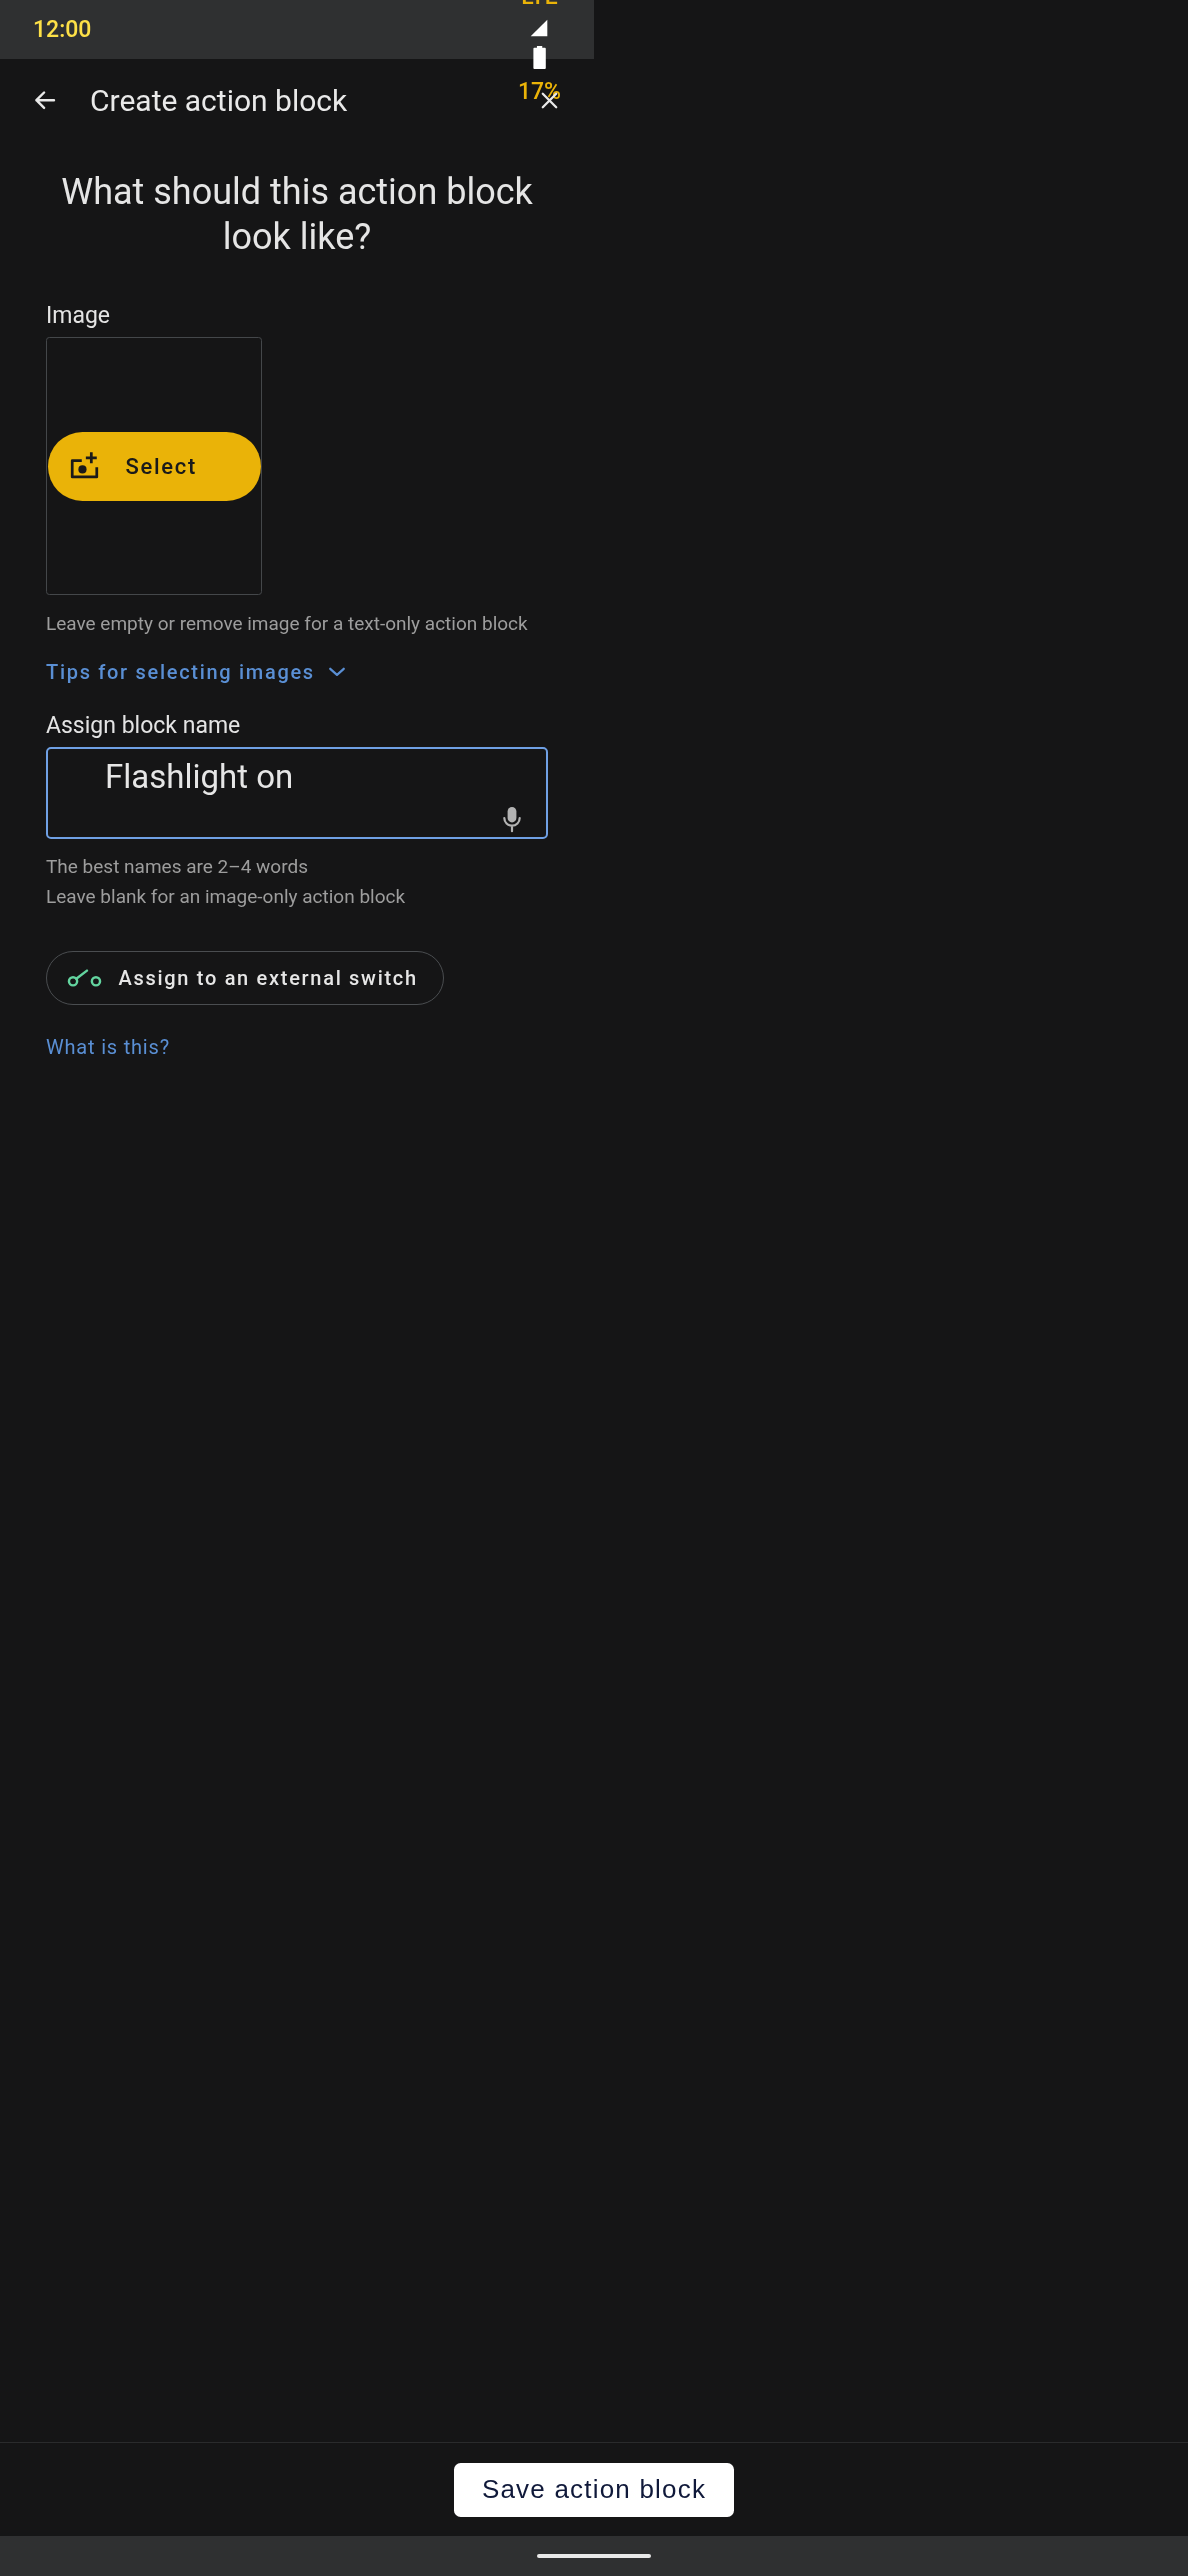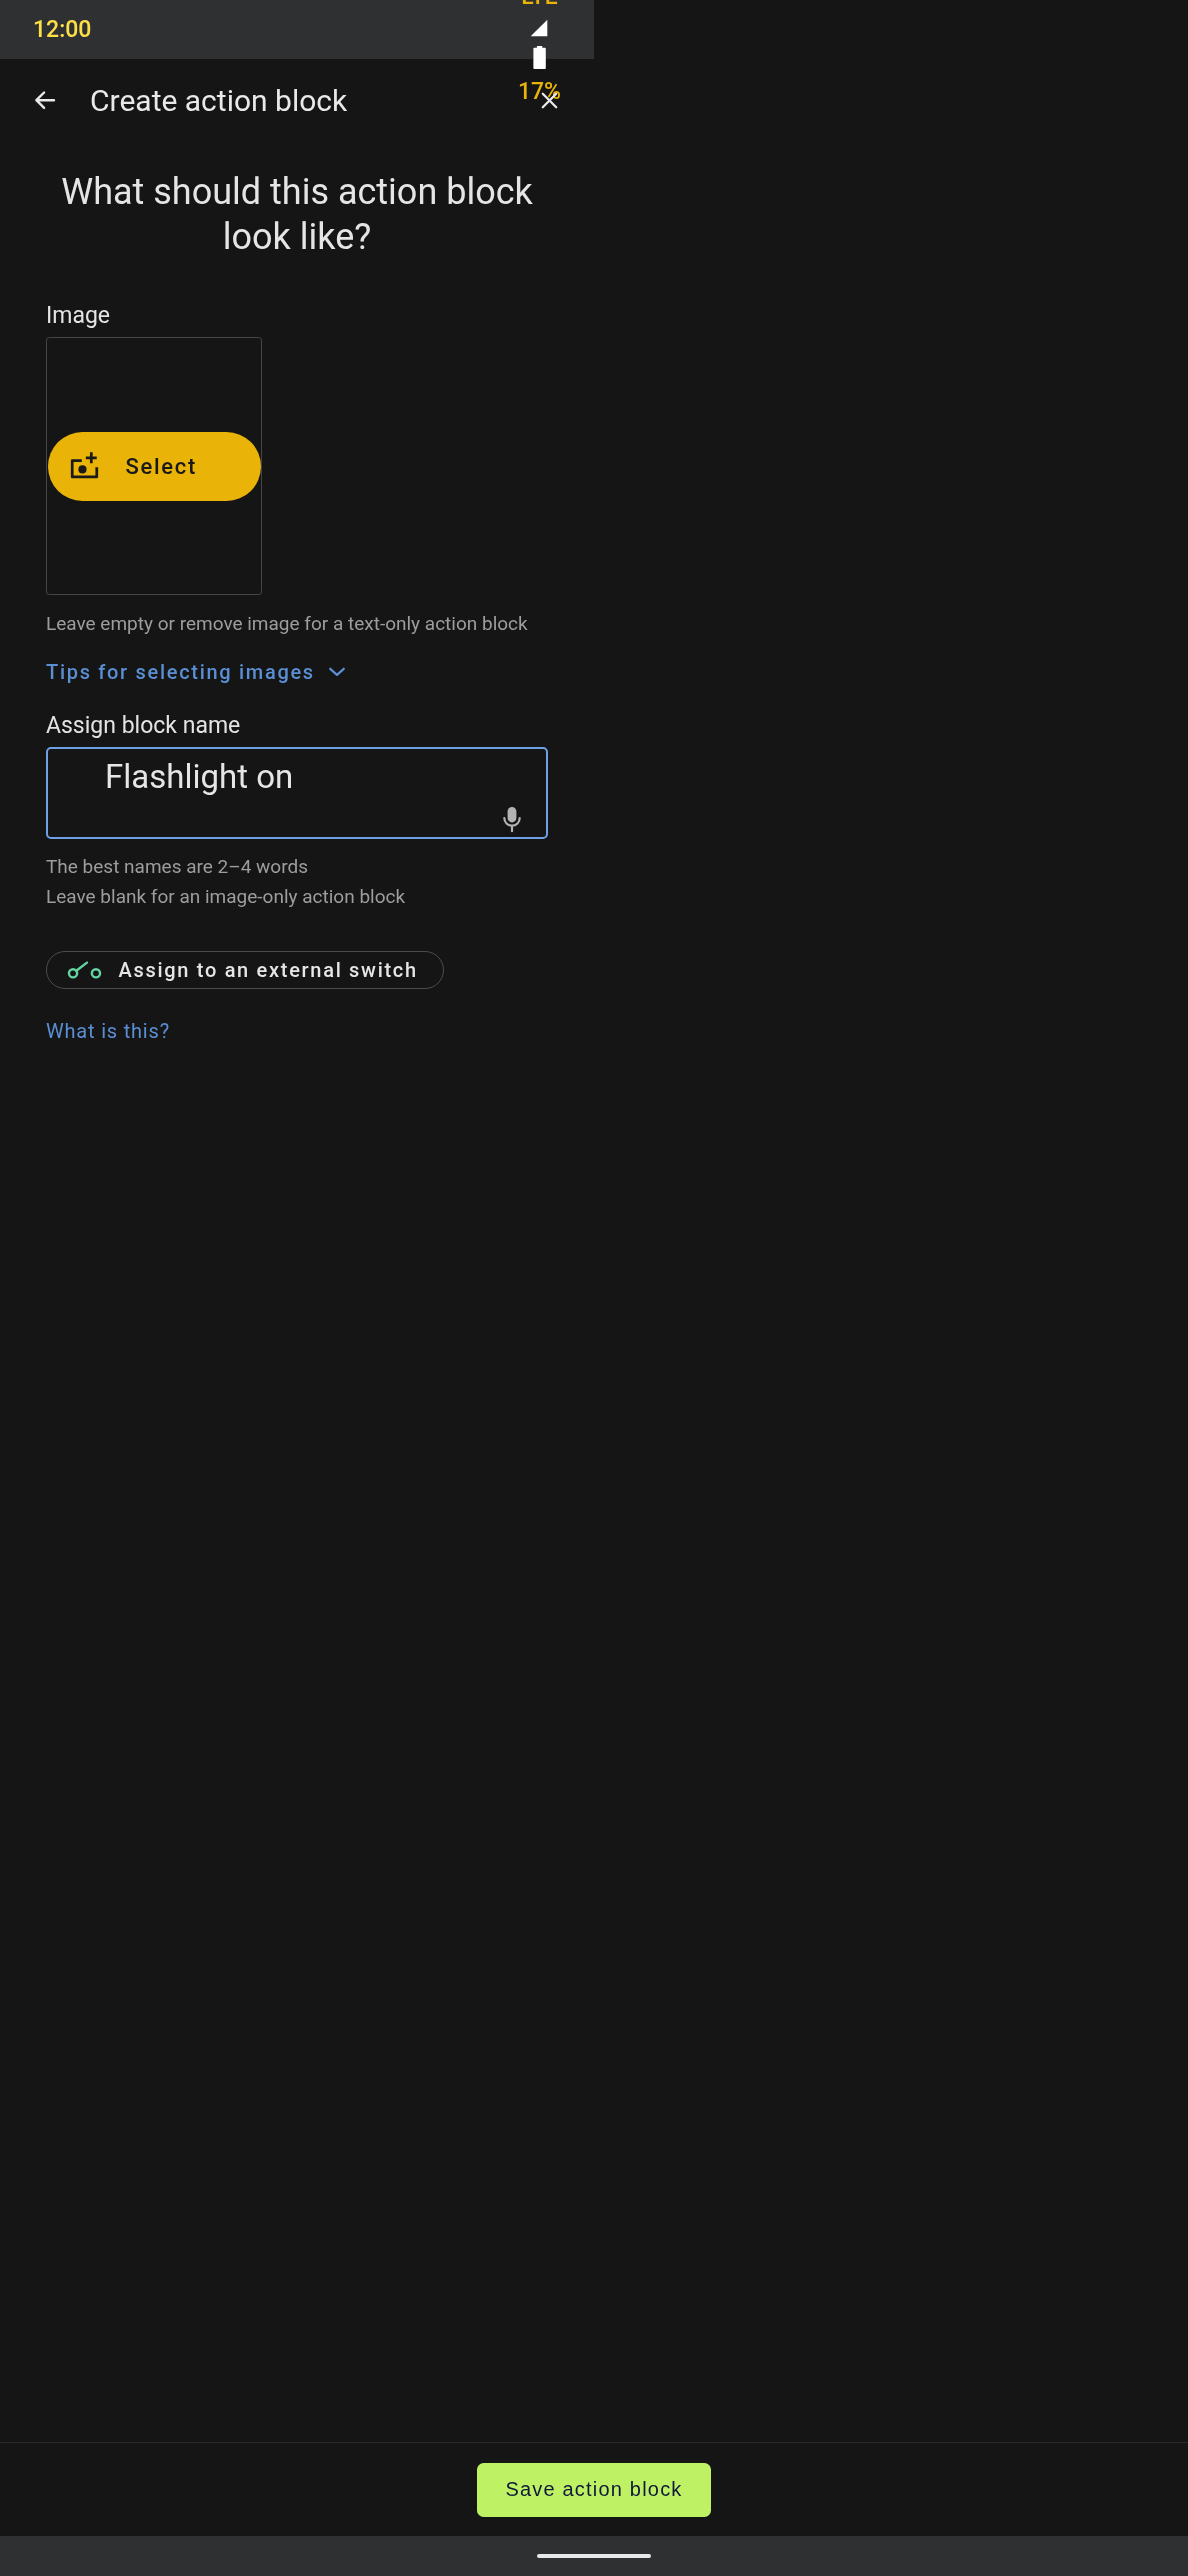--- a/index.html
+++ b/index.html
@@ -152,21 +152,21 @@
     width: 33px;
     height: 33px;
   }
 
   .assign-pill {
     display: inline-flex;
     align-items: center;
     gap: 16.5px;
     border: 0.8px solid #4a4d50;
     border-radius: 33px;
-    height: 38px;
+    height: 54px;
     padding: 0 25px 0 20px;
     margin-top: 43px;
     color: #e6e6e6;
     font-size: 20px;
     letter-spacing: 1.7px;
     font-weight: 500;
   }
 
   .link-small {
     color: #5a8fd4;
@@ -182,23 +182,23 @@
     left: 0;
     bottom: 40px;
     width: 100%;
     border-top: 0.8px solid #2a2b2c;
     height: 94px;
     display: flex;
     align-items: center;
     justify-content: center;
   }
   .save-btn {
-    background: #bef264;
+    background: #ffffff;
     color: #10193a;
-    font-size: 20px;
+    font-size: 26px;
     letter-spacing: 1.2px;
     font-weight: 500;
     border: none;
     border-radius: 6.6px;
     height: 54px;
     padding: 0 28px;
   }
 
   .nav-indicator {
     position: absolute;

